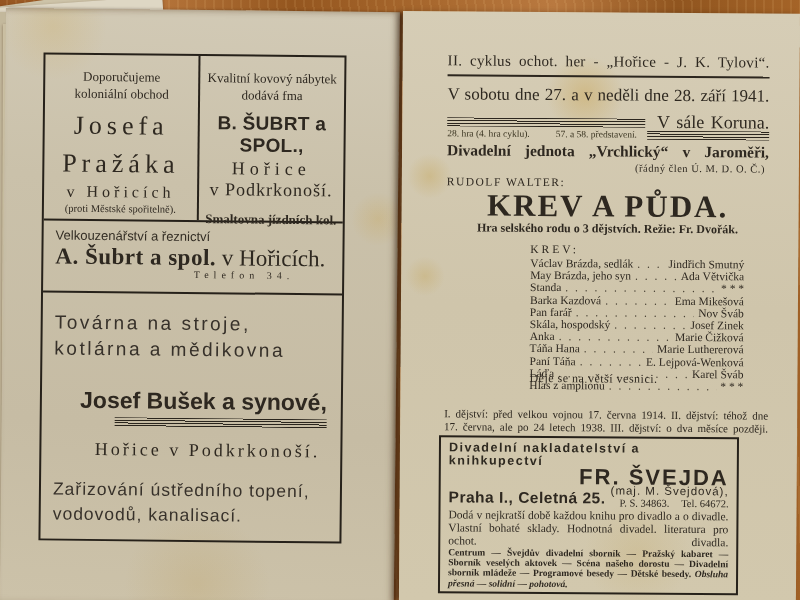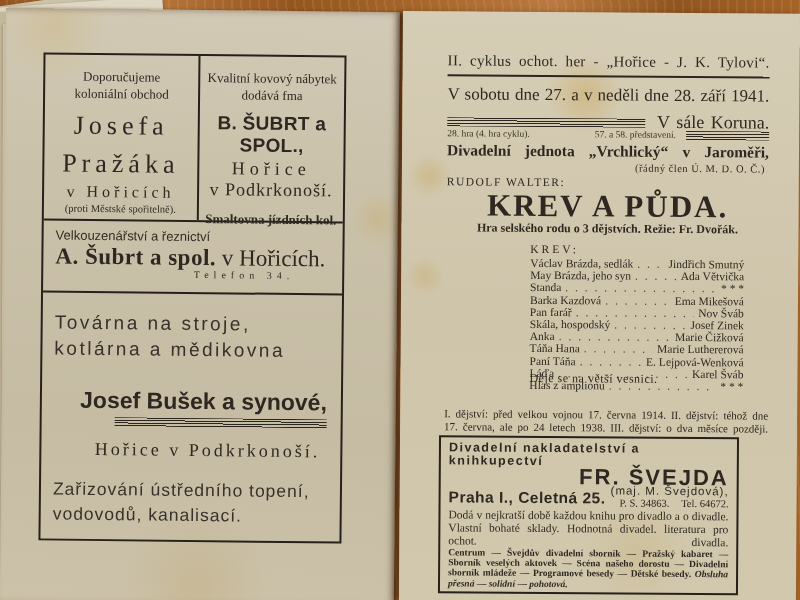--- a/index.html
+++ b/index.html
@@ -78,21 +78,21 @@
   .rp-content > div { position:absolute; }
 
   .cycle { top:41px; width:100%; font-size:15px; letter-spacing:.3px; word-spacing:2px;
            border-bottom:2px solid #2c261e; padding-bottom:5px; text-align:justify; text-align-last:justify; }
   .date  { top:73px; width:100%; font-size:17px; text-align:justify; text-align-last:justify; }
   .venue-row { top:99px; width:100%; display:flex; align-items:center; }
   .mrule { height:9px; background:repeating-linear-gradient(to bottom, #2c261e 0 1px, rgba(0,0,0,0) 1px 2.7px); }
   .venue-rule { flex:1; margin-right:12px; margin-top:1px; }
   .venue-text { font-size:18px; word-spacing:2px; }
   .small-row { top:117px; width:100%; display:flex; align-items:center; font-size:9.5px; color:#38321f; }
-  .sr-b { margin-left:65px; }
+  .sr-b { margin-left:26px; }
   .sr-rule { flex:1; margin-left:10px; }
   .company { top:130px; width:100%; font-weight:bold; font-size:15.5px; text-align:justify; text-align-last:justify; }
   .membership { top:150px; width:100%; text-align:right; font-size:10.5px; letter-spacing:.5px; padding-right:4px; }
   .author { top:164px; font-size:11.5px; letter-spacing:1.5px; }
   .title { top:176px; width:100%; text-align:center; font-weight:bold; font-size:31px; letter-spacing:2px; white-space:nowrap; }
   .subtitle { top:209px; width:100%; text-align:center; font-weight:bold; font-size:12px; }
   .osoby { top:231px; left:84px; font-size:11.5px; letter-spacing:3px; }
   .cast { top:245px; left:84px; width:214px; font-size:11.5px; }
   .cast-row { display:flex; line-height:12.2px; white-space:nowrap; }
   .leader { flex:1; overflow:hidden; margin:0 4px; color:#4a4336; }

